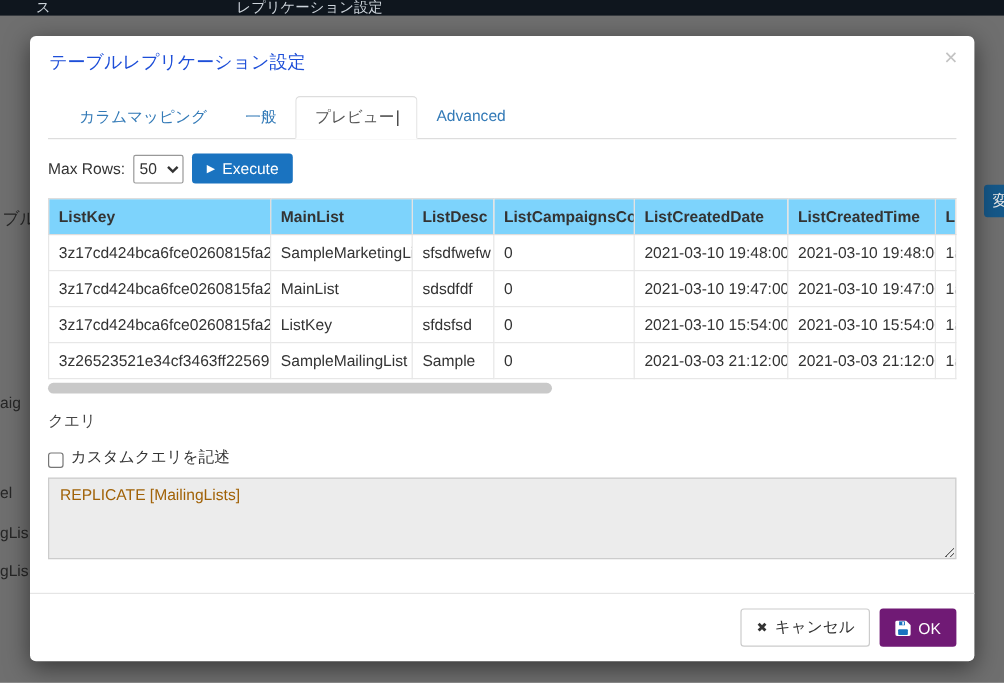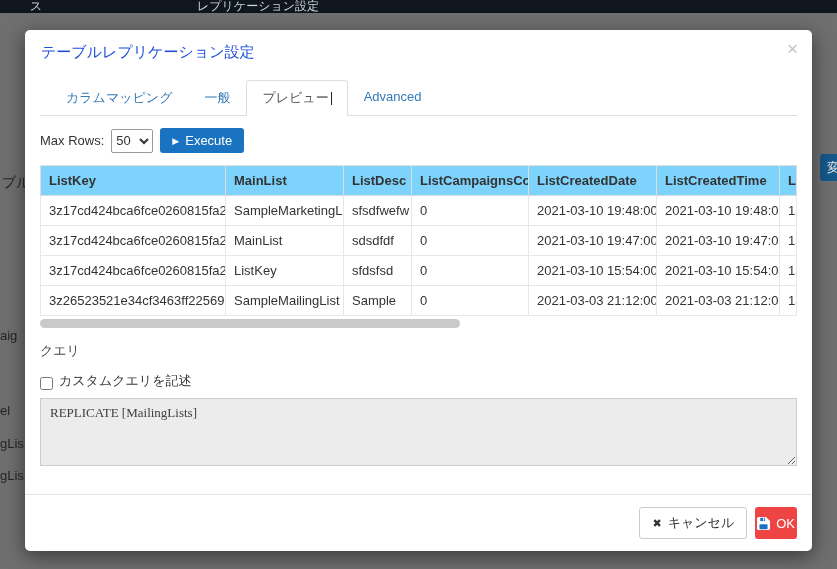--- a/index.html
+++ b/index.html
@@ -57,27 +57,27 @@
   th { background:#7dd3fc; font-weight:700; }
   th,td { border:1px solid #ddd; padding:7px 8px; text-align:left; color:#333;
     white-space:nowrap; overflow:hidden; }
   td { border-color:#e7e7e7; }
 
   .scrollbar-track { height:9px; margin-top:3px; }
   .scrollbar-thumb { width:420px; height:9px; border-radius:5px; background:#c9c9c9; }
 
   .checkbox-row { display:flex; align-items:flex-end; gap:6px; margin-top:12px; }
   textarea.query-box { width:100%; height:68px; margin-top:8px; background:#ececec;
-    border:1px solid #ccc; padding:6px 9px; font-size:13px; color:#404040;
-    font-family:Liberation Serif, serif; resize:vertical; }
+    border:1px solid #ccc; padding:6px 9px; font-size:13px; color:#a16207;
+    font-family:Liberation Sans, sans-serif; resize:vertical; }
 
   .modal-footer { border-top:1px solid #e5e5e5; padding:12px 15px;
     display:flex; justify-content:flex-end; gap:8px; }
   .btn-cancel { background:#fff; border:1px solid #ccc; color:#333; padding:6px 12px; }
-  .btn-ok { background:#ef4444; color:#fff; padding:6px 2px; }
+  .btn-ok { background:#701a75; color:#fff; padding:6px 13px; }
   .x-icon { font-size:11px; font-weight:bold; }
 </style>
 </head>
 <body>
 
 <div class="navbar">
   <span class="nav-frag1">ス</span>
   <span class="nav-frag2">レプリケーション設定</span>
 </div>
 <span class="frag frag-buru">ブル</span>

